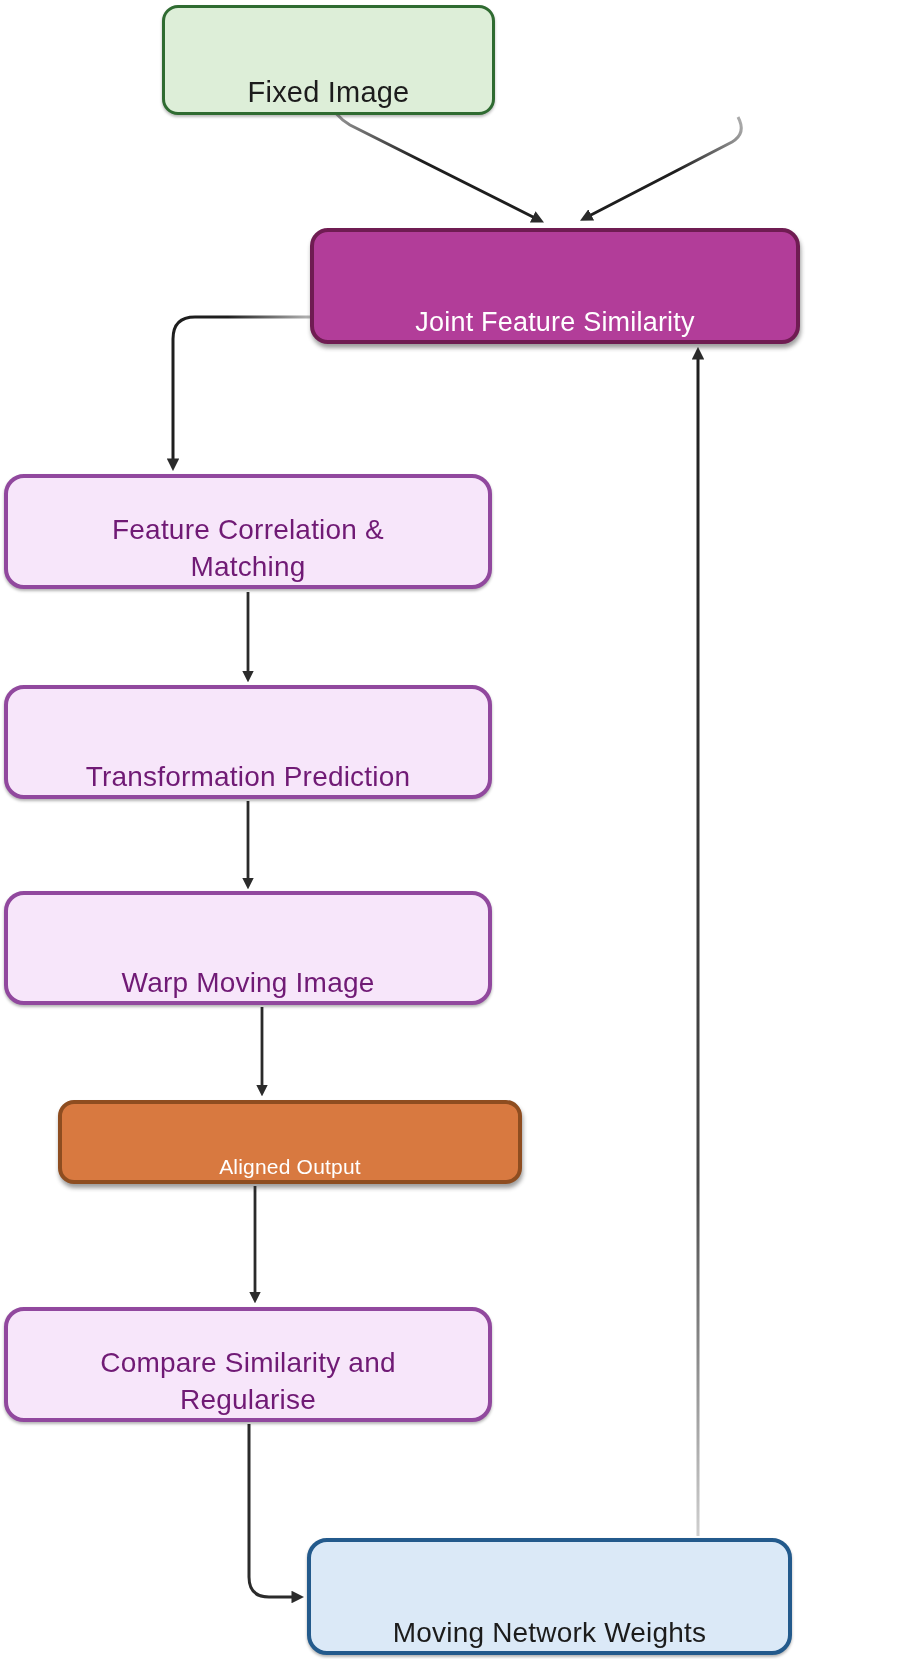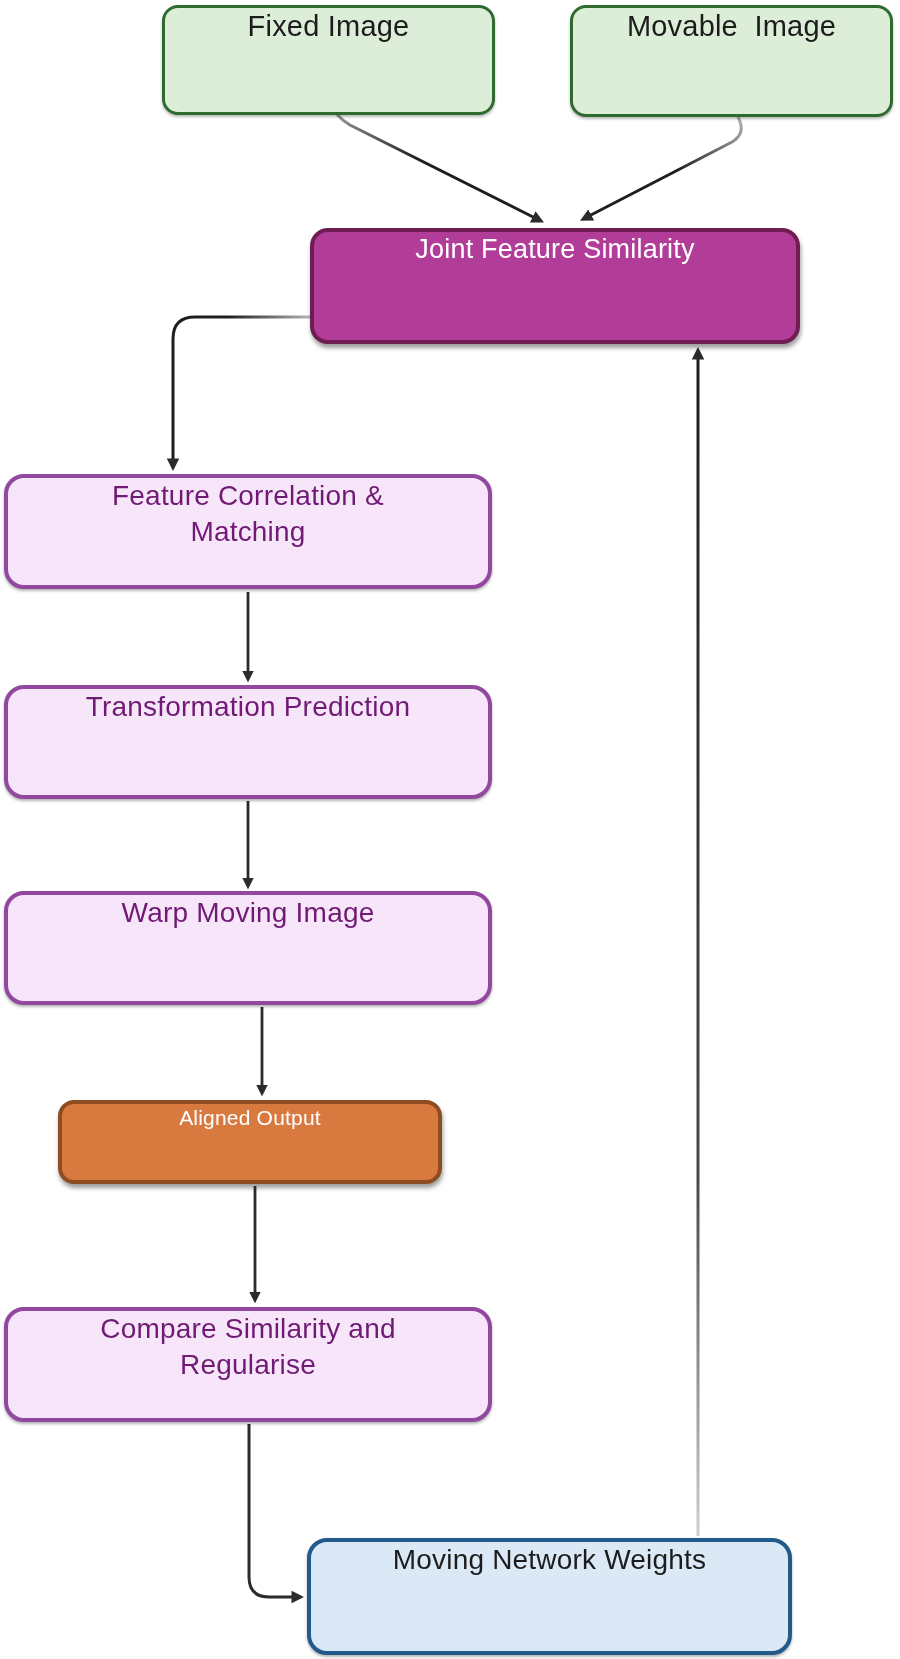--- a/index.html
+++ b/index.html
@@ -18,21 +18,21 @@
   .arrows {
     position: absolute;
     left: 0; top: 0;
     width: 900px;
     height: 1659px;
     pointer-events: none;
   }
   .node {
     position: absolute;
     display: flex;
-    align-items: flex-start;
+    align-items: flex-end;
     justify-content: center;
     box-sizing: border-box;
     border-style: solid;
     text-align: center;
   }
   .node .label {
     white-space: pre-wrap;
     line-height: 1.3;
     letter-spacing: 0.2px;
   }
@@ -82,21 +82,21 @@
   }
   .node.blue .label { font-size: 28px; }
 
   
   #node-fixed-image            { left: 162px; top: 5px;    width: 333px; height: 110px; }
   #node-movable-image          { left: 570px; top: 5px;    width: 323px; height: 112px; }
   #node-joint-feature          { left: 310px; top: 228px;  width: 490px; height: 116px; }
   #node-feature-correlation    { left: 4px;   top: 474px;  width: 488px; height: 115px; }
   #node-transformation         { left: 4px;   top: 685px;  width: 488px; height: 114px; }
   #node-warp                   { left: 4px;   top: 891px;  width: 488px; height: 114px; }
-  #node-aligned-output         { left: 58px;  top: 1100px; width: 384px; height: 84px;  }
+  #node-aligned-output         { left: 58px;  top: 1100px; width: 464px; height: 84px;  }
   #node-compare                { left: 4px;   top: 1307px; width: 488px; height: 115px; }
   #node-update-weights         { left: 307px; top: 1538px; width: 485px; height: 117px; }
 </style>
 </head>
 <body>
 
 <div class="canvas">
 
   <svg class="arrows" viewBox="0 0 900 1659" xmlns="http://www.w3.org/2000/svg">
     <defs>
@@ -130,23 +130,20 @@
     <path d="M 262 1007 L 262 1087" fill="none" stroke="#2b2b2b" stroke-width="2.8" marker-end="url(#ah)"></path>
     <path d="M 255 1186 L 255 1294" fill="none" stroke="#2b2b2b" stroke-width="2.8" marker-end="url(#ah)"></path>
     <path d="M 249 1424 L 249 1577 Q 249 1597 269 1597 L 294 1597" fill="none" stroke="#2b2b2b" stroke-width="3" marker-end="url(#ah)"></path>
     <path d="M 698 1536 L 698 357" fill="none" stroke="url(#gradFeedback)" stroke-width="3" marker-end="url(#ah)"></path>
   </svg>
 
   <div class="node green" id="node-fixed-image">
     <span class="label">Fixed Image</span>
   </div>
 
-  <div class="node green" id="node-movable-image">
-    <span class="label">Movable  Image</span>
-  </div>
 
   <div class="node magenta" id="node-joint-feature">
     <span class="label">Joint Feature Similarity</span>
   </div>
 
   <div class="node lavender" id="node-feature-correlation">
     <span class="label">Feature Correlation &amp;
 Matching</span>
   </div>
 

